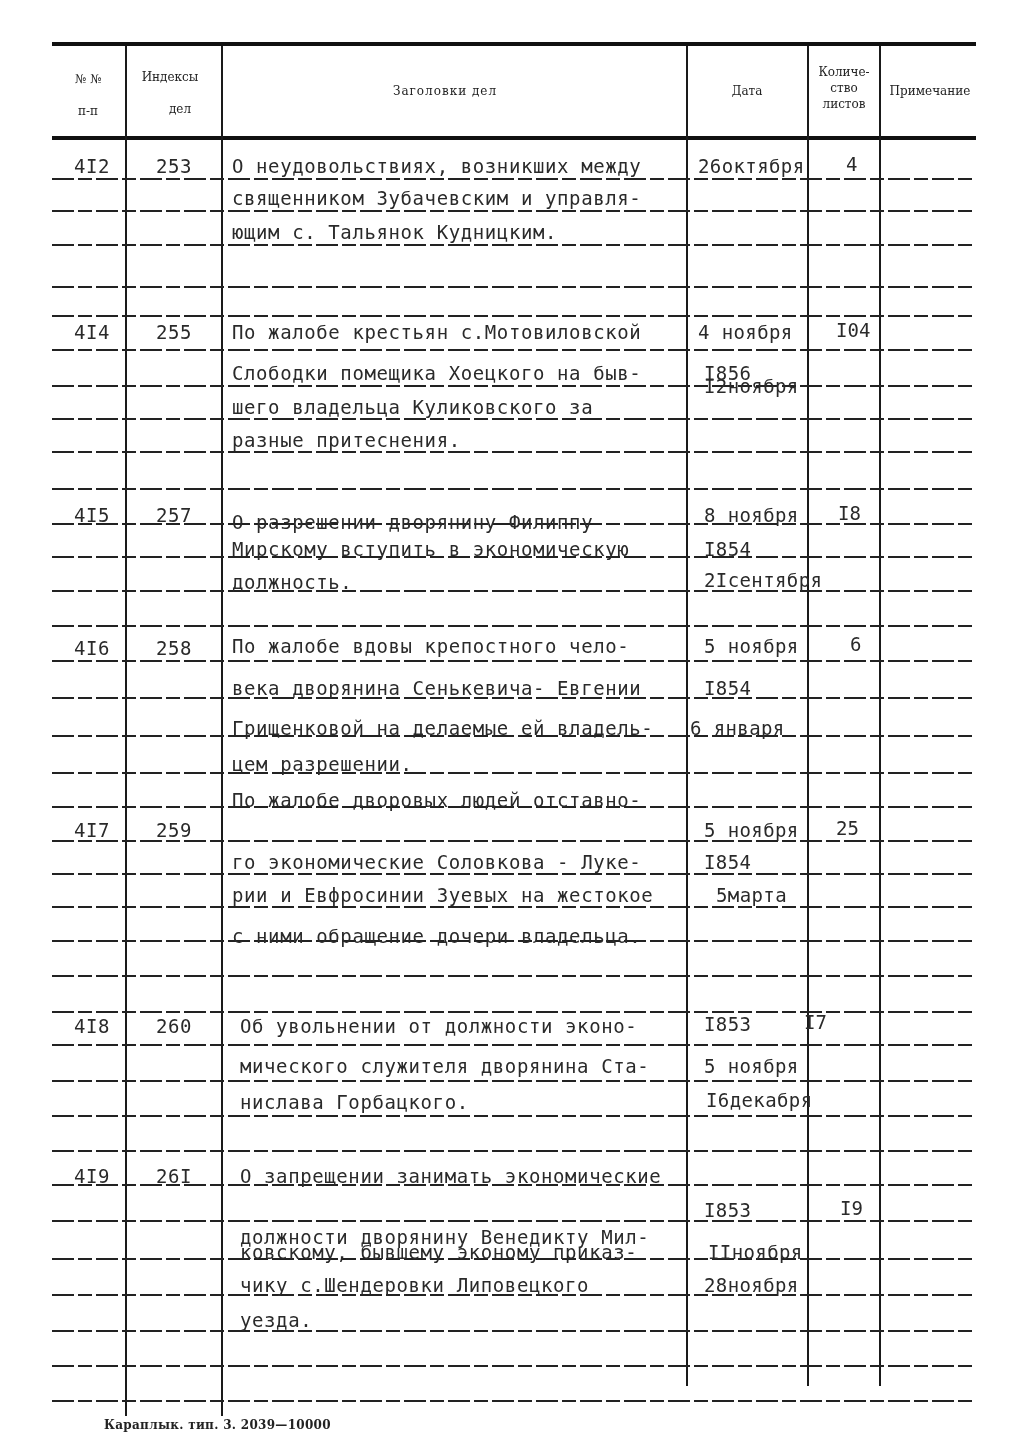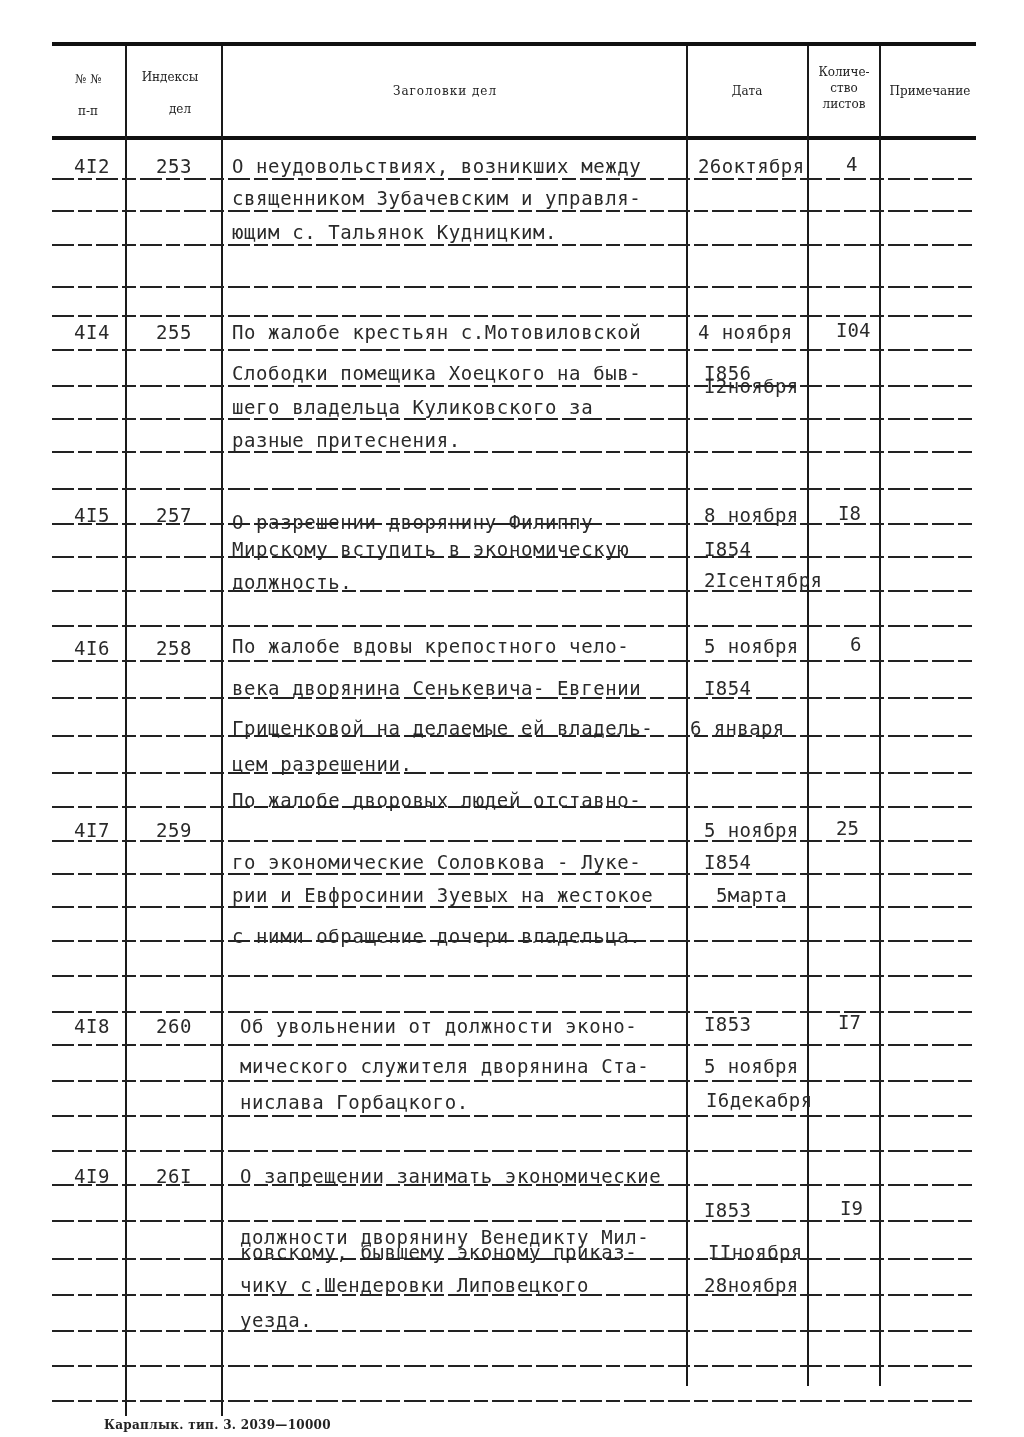--- a/index.html
+++ b/index.html
@@ -158,21 +158,21 @@
 
   <div>
     <div class="cell num" style="top:1014px;">4I8</div>
     <div class="cell idx" style="top:1014px;">260</div>
     <div class="title-line" style="top:1014px; left:240px;">Об увольнении от должности эконо-</div>
     <div class="title-line" style="top:1054px; left:240px;">мического служителя дворянина Ста-</div>
     <div class="title-line" style="top:1090px; left:240px;">нислава Горбацкого.</div>
     <div class="date-line" style="top:1012px;">I853</div>
     <div class="date-line" style="top:1054px;">5 ноября</div>
     <div class="date-line" style="top:1088px; left:706px;">I6декабря</div>
-    <div class="sheets" style="top:1010px; left:838px;text-align:right;">I7</div>
+    <div class="sheets" style="top:1010px; left:804px;text-align:right;">I7</div>
   </div>
 
   <div>
     <div class="cell num" style="top:1164px;">4I9</div>
     <div class="cell idx" style="top:1164px;">26I</div>
     <div class="title-line" style="top:1164px; left:240px;">О запрещении занимать экономические</div>
     <div class="title-line" style="top:1225px; left:240px;">должности дворянину Венедикту Мил-</div>
     <div class="title-line" style="top:1240px; left:240px;">ковскому, бывшему эконому приказ-</div>
     <div class="title-line" style="top:1273px; left:240px;">чику с.Шендеровки Липовецкого</div>
     <div class="title-line" style="top:1308px; left:240px;">уезда.</div>

